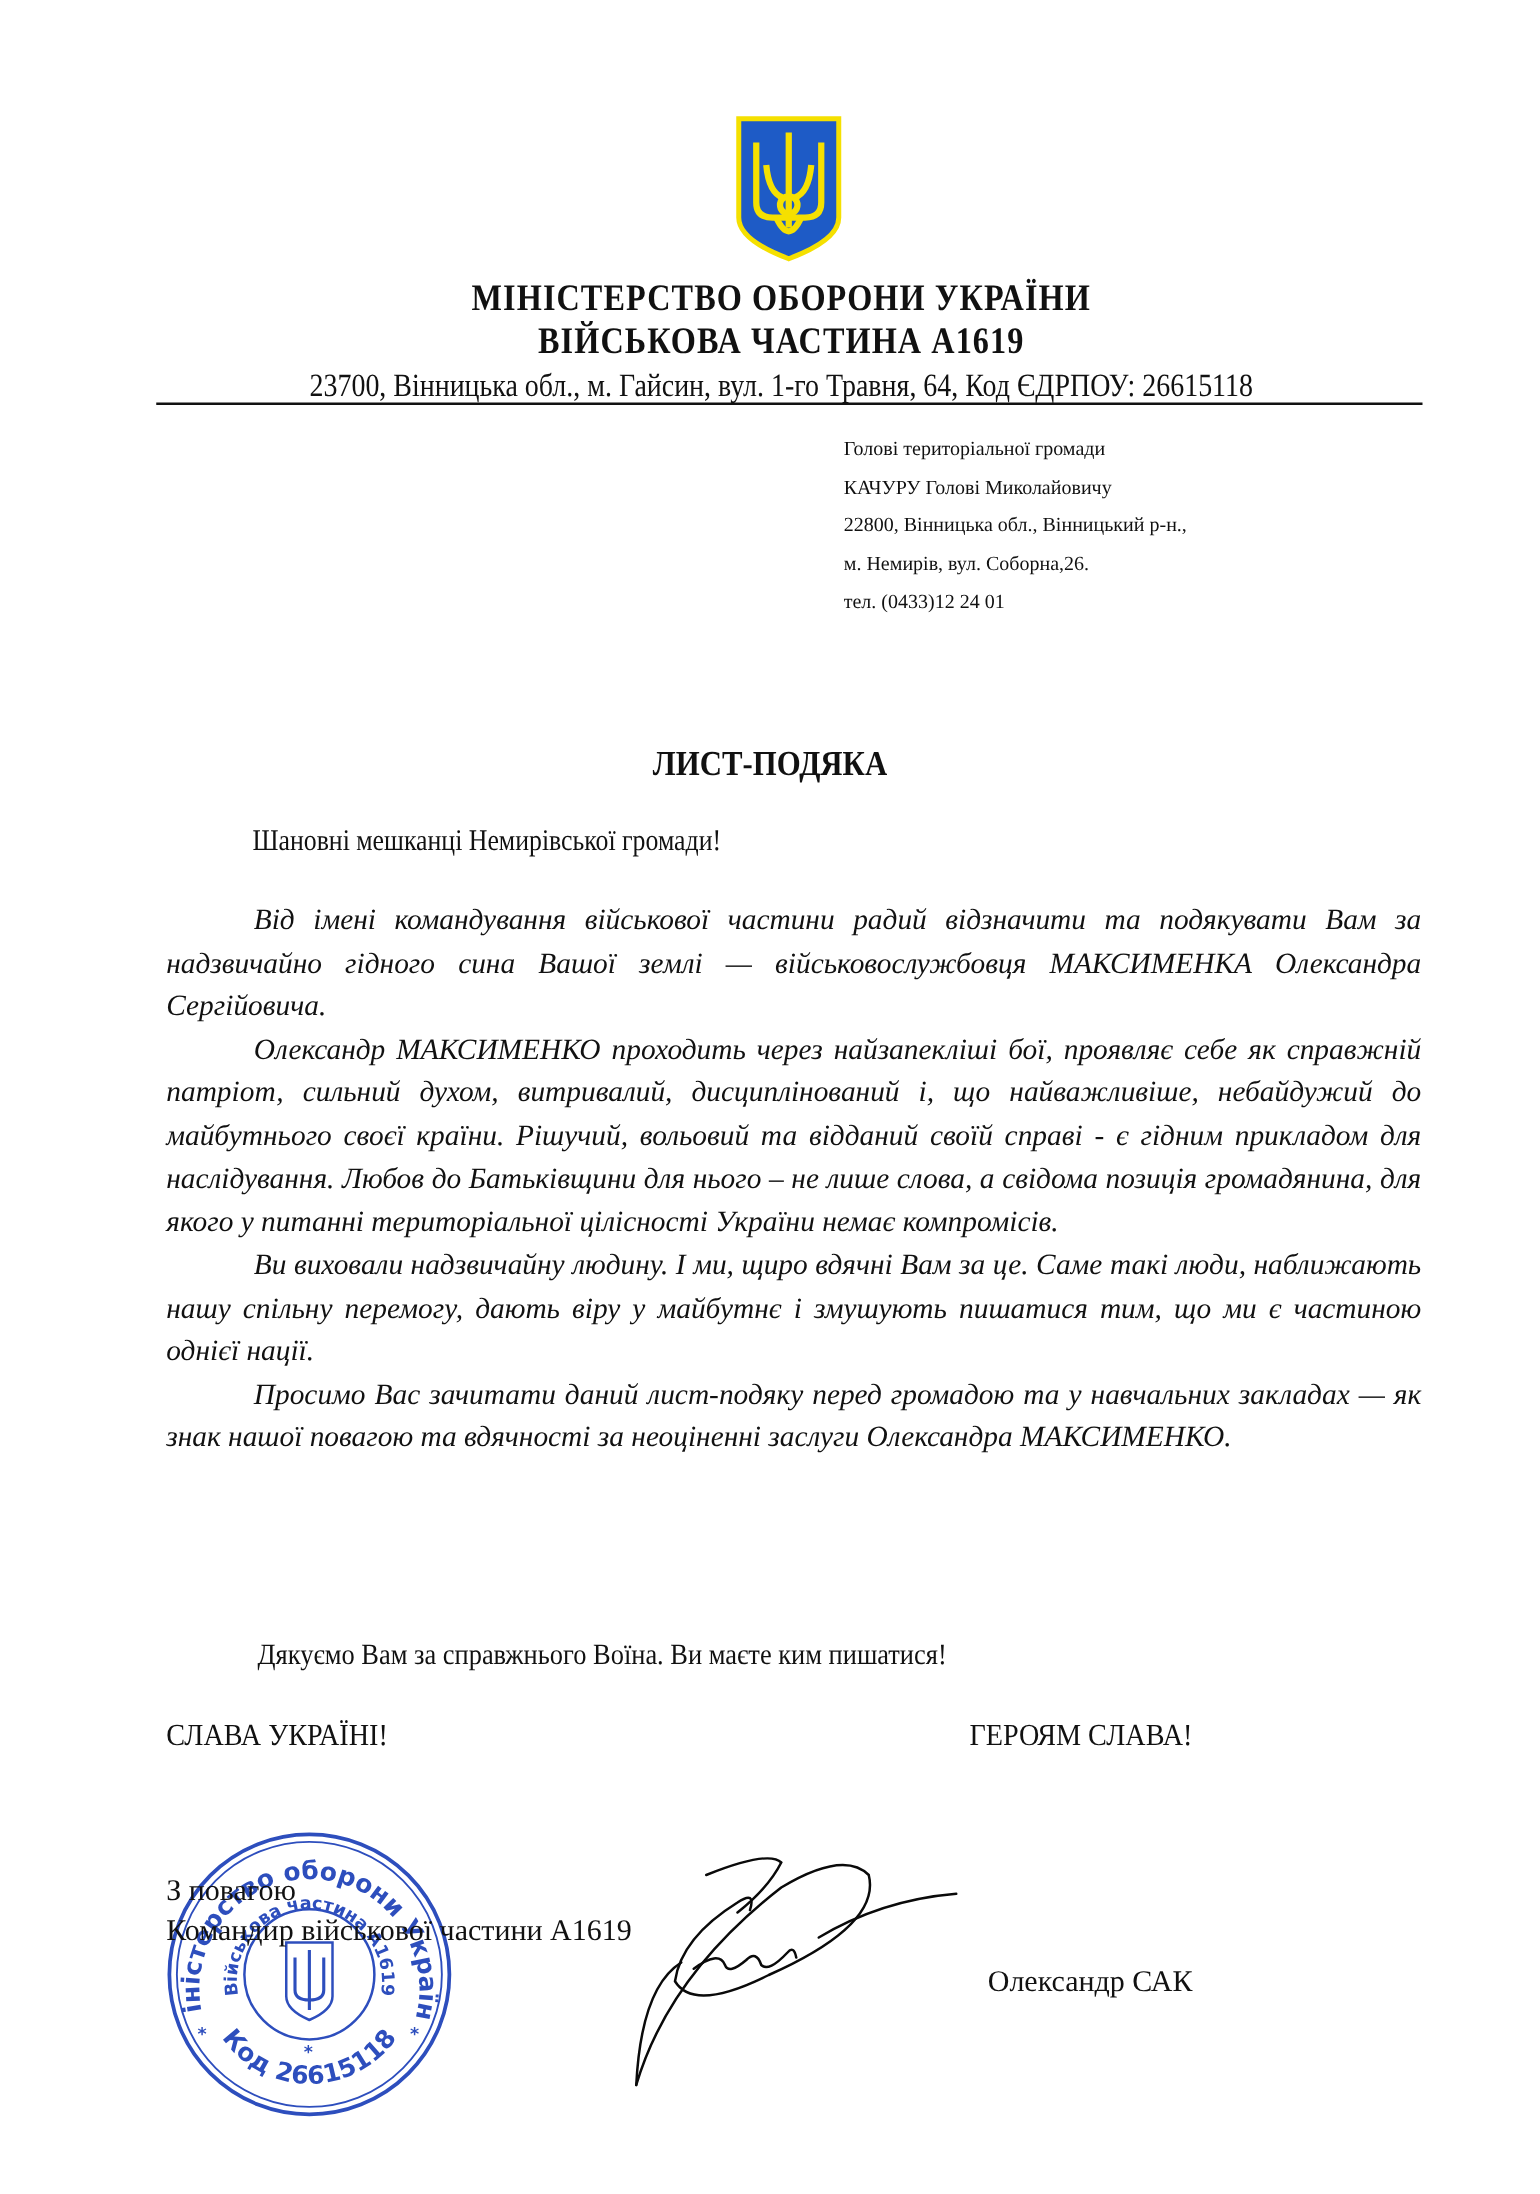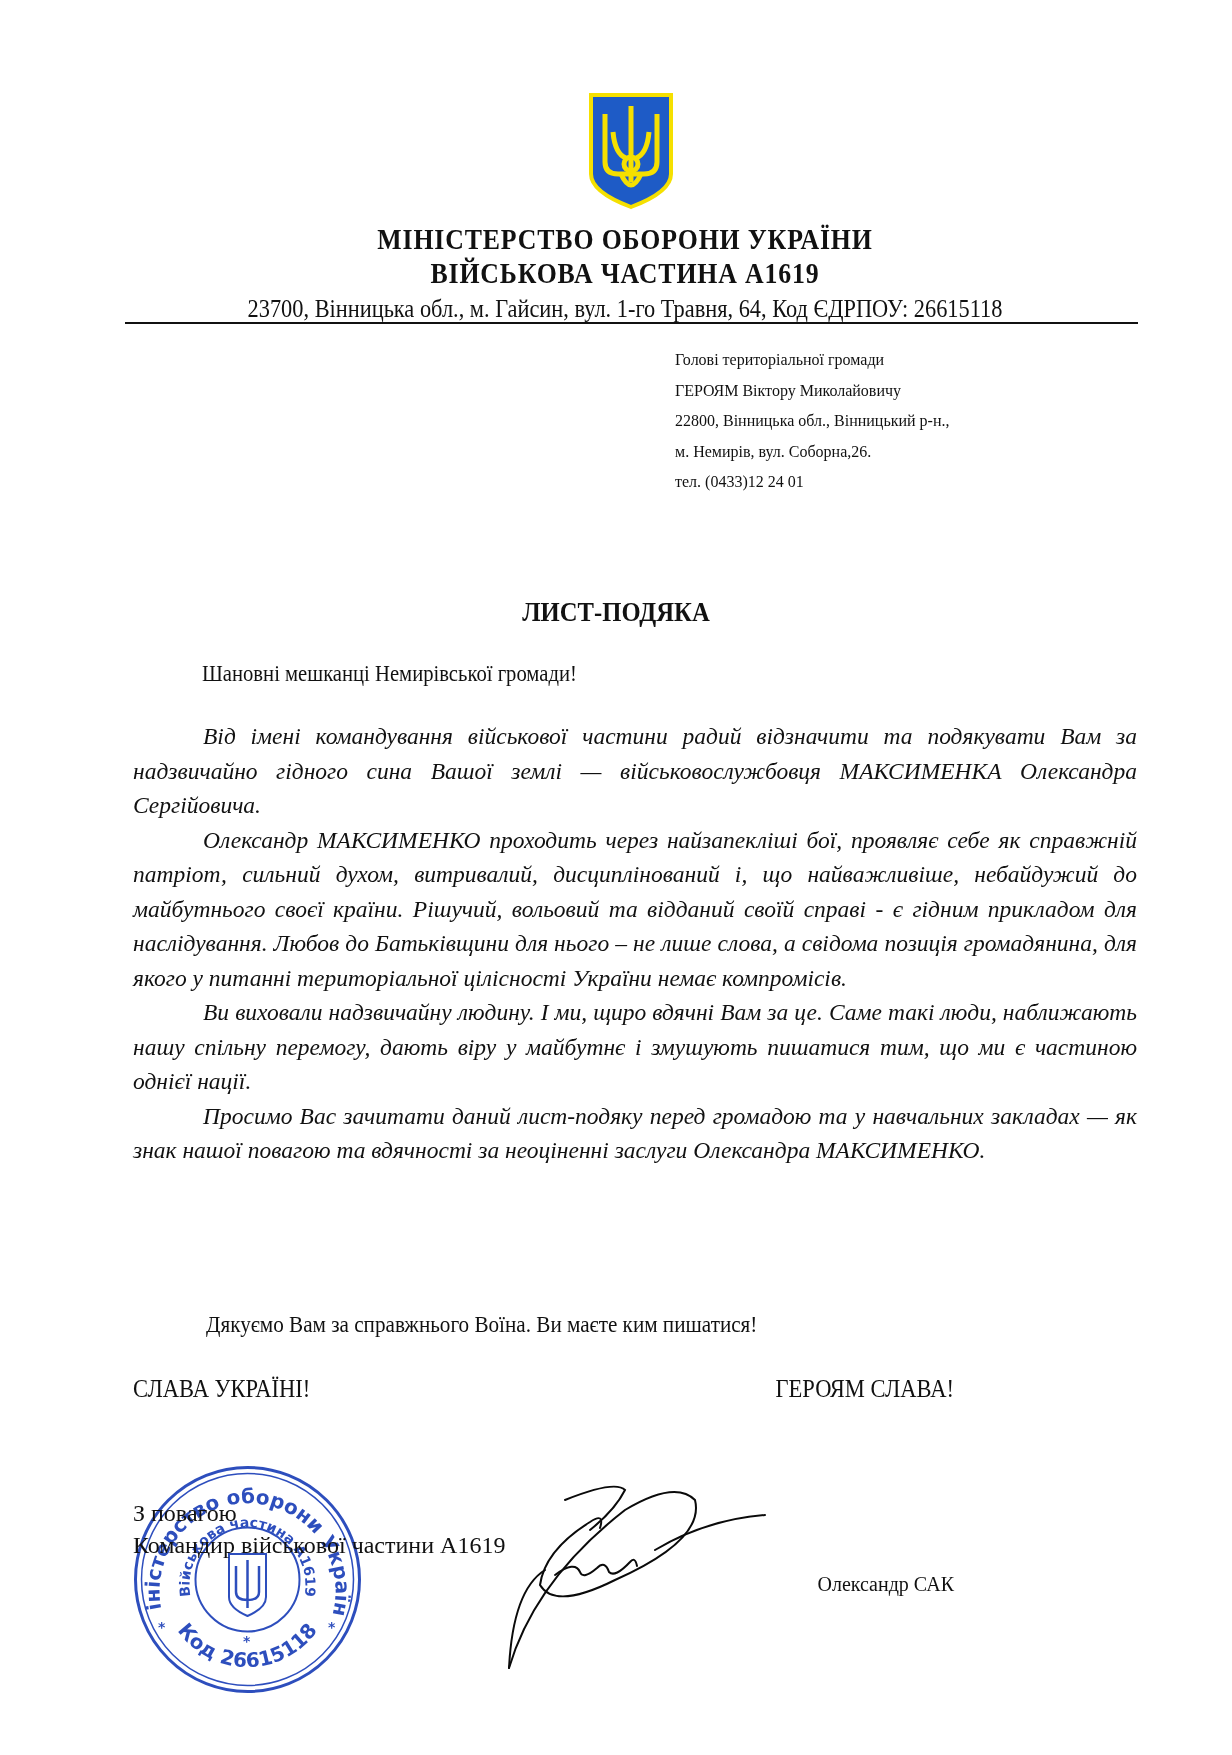--- a/index.html
+++ b/index.html
@@ -148,21 +148,21 @@
       left: 133px;
       top: 1497px;
       font-size: 24px;
       line-height: 32px;
       white-space: nowrap;
     }
     .signer-name {
       position: absolute;
       right: 98px;
       top: 1573px;
-      font-size: 20px;
+      font-size: 24px;
       white-space: nowrap;
     }
   </style>
 </head>
 <body>
 
 <div class="page">
 
   <div class="emblem">
     <svg width="86" height="118" viewBox="0 0 86 118">
@@ -181,21 +181,21 @@
 
   <div class="header-block">
     <div class="ministry">МІНІСТЕРСТВО ОБОРОНИ УКРАЇНИ</div>
     <div class="unit">ВІЙСЬКОВА ЧАСТИНА А1619</div>
     <div class="address-line">23700, Вінницька обл., м. Гайсин, вул. 1-го Травня, 64, Код ЄДРПОУ: 26615118</div>
   </div>
   <div class="header-rule"></div>
 
   <div class="recipient">
     <div>Голові територіальної громади</div>
-    <div>ГЕРОЯМ Віктору Миколайовичу</div>
+    <div>КАЧУРУ Голові Миколайовичу</div>
     <div>22800, Вінницька обл., Вінницький р-н.,</div>
     <div>м. Немирів, вул. Соборна,26.</div>
     <div>тел. (0433)12 24 01</div>
   </div>
 
   <div class="doc-title">ЛИСТ-ПОДЯКА</div>
 
   <div class="salutation">Шановні мешканці  Немирівської  громади!</div>
 
   <div class="body-text">

